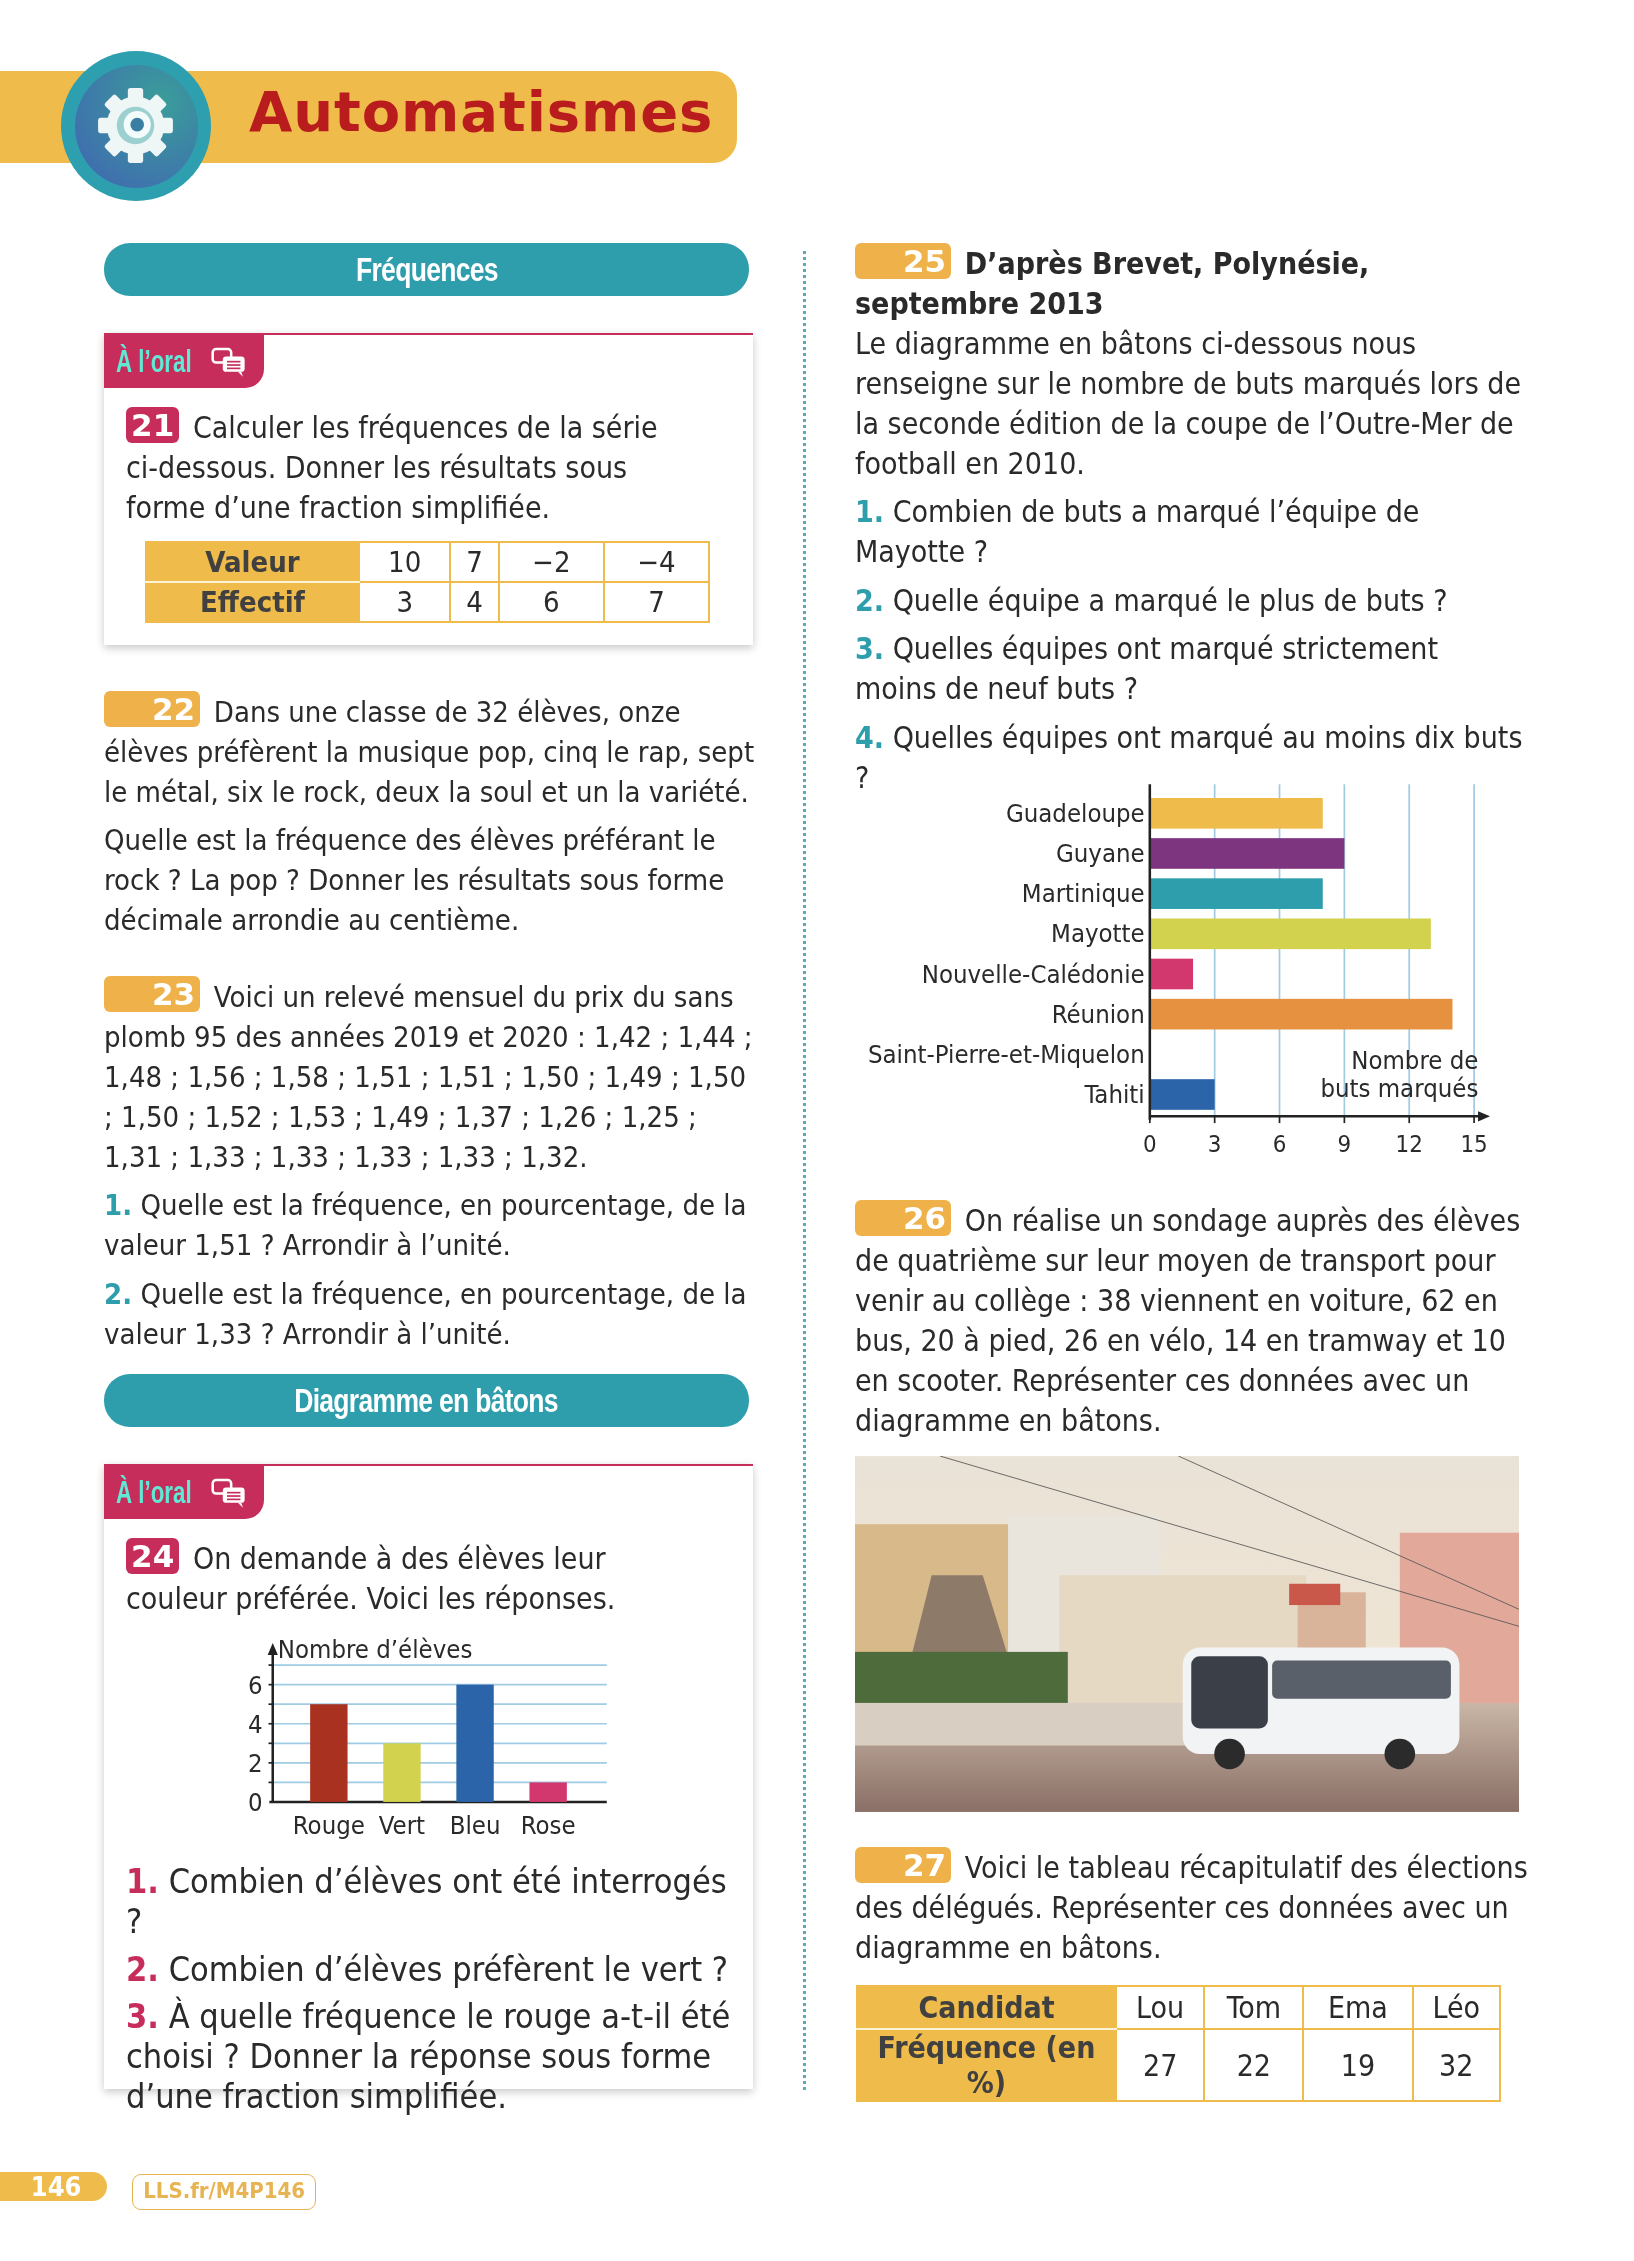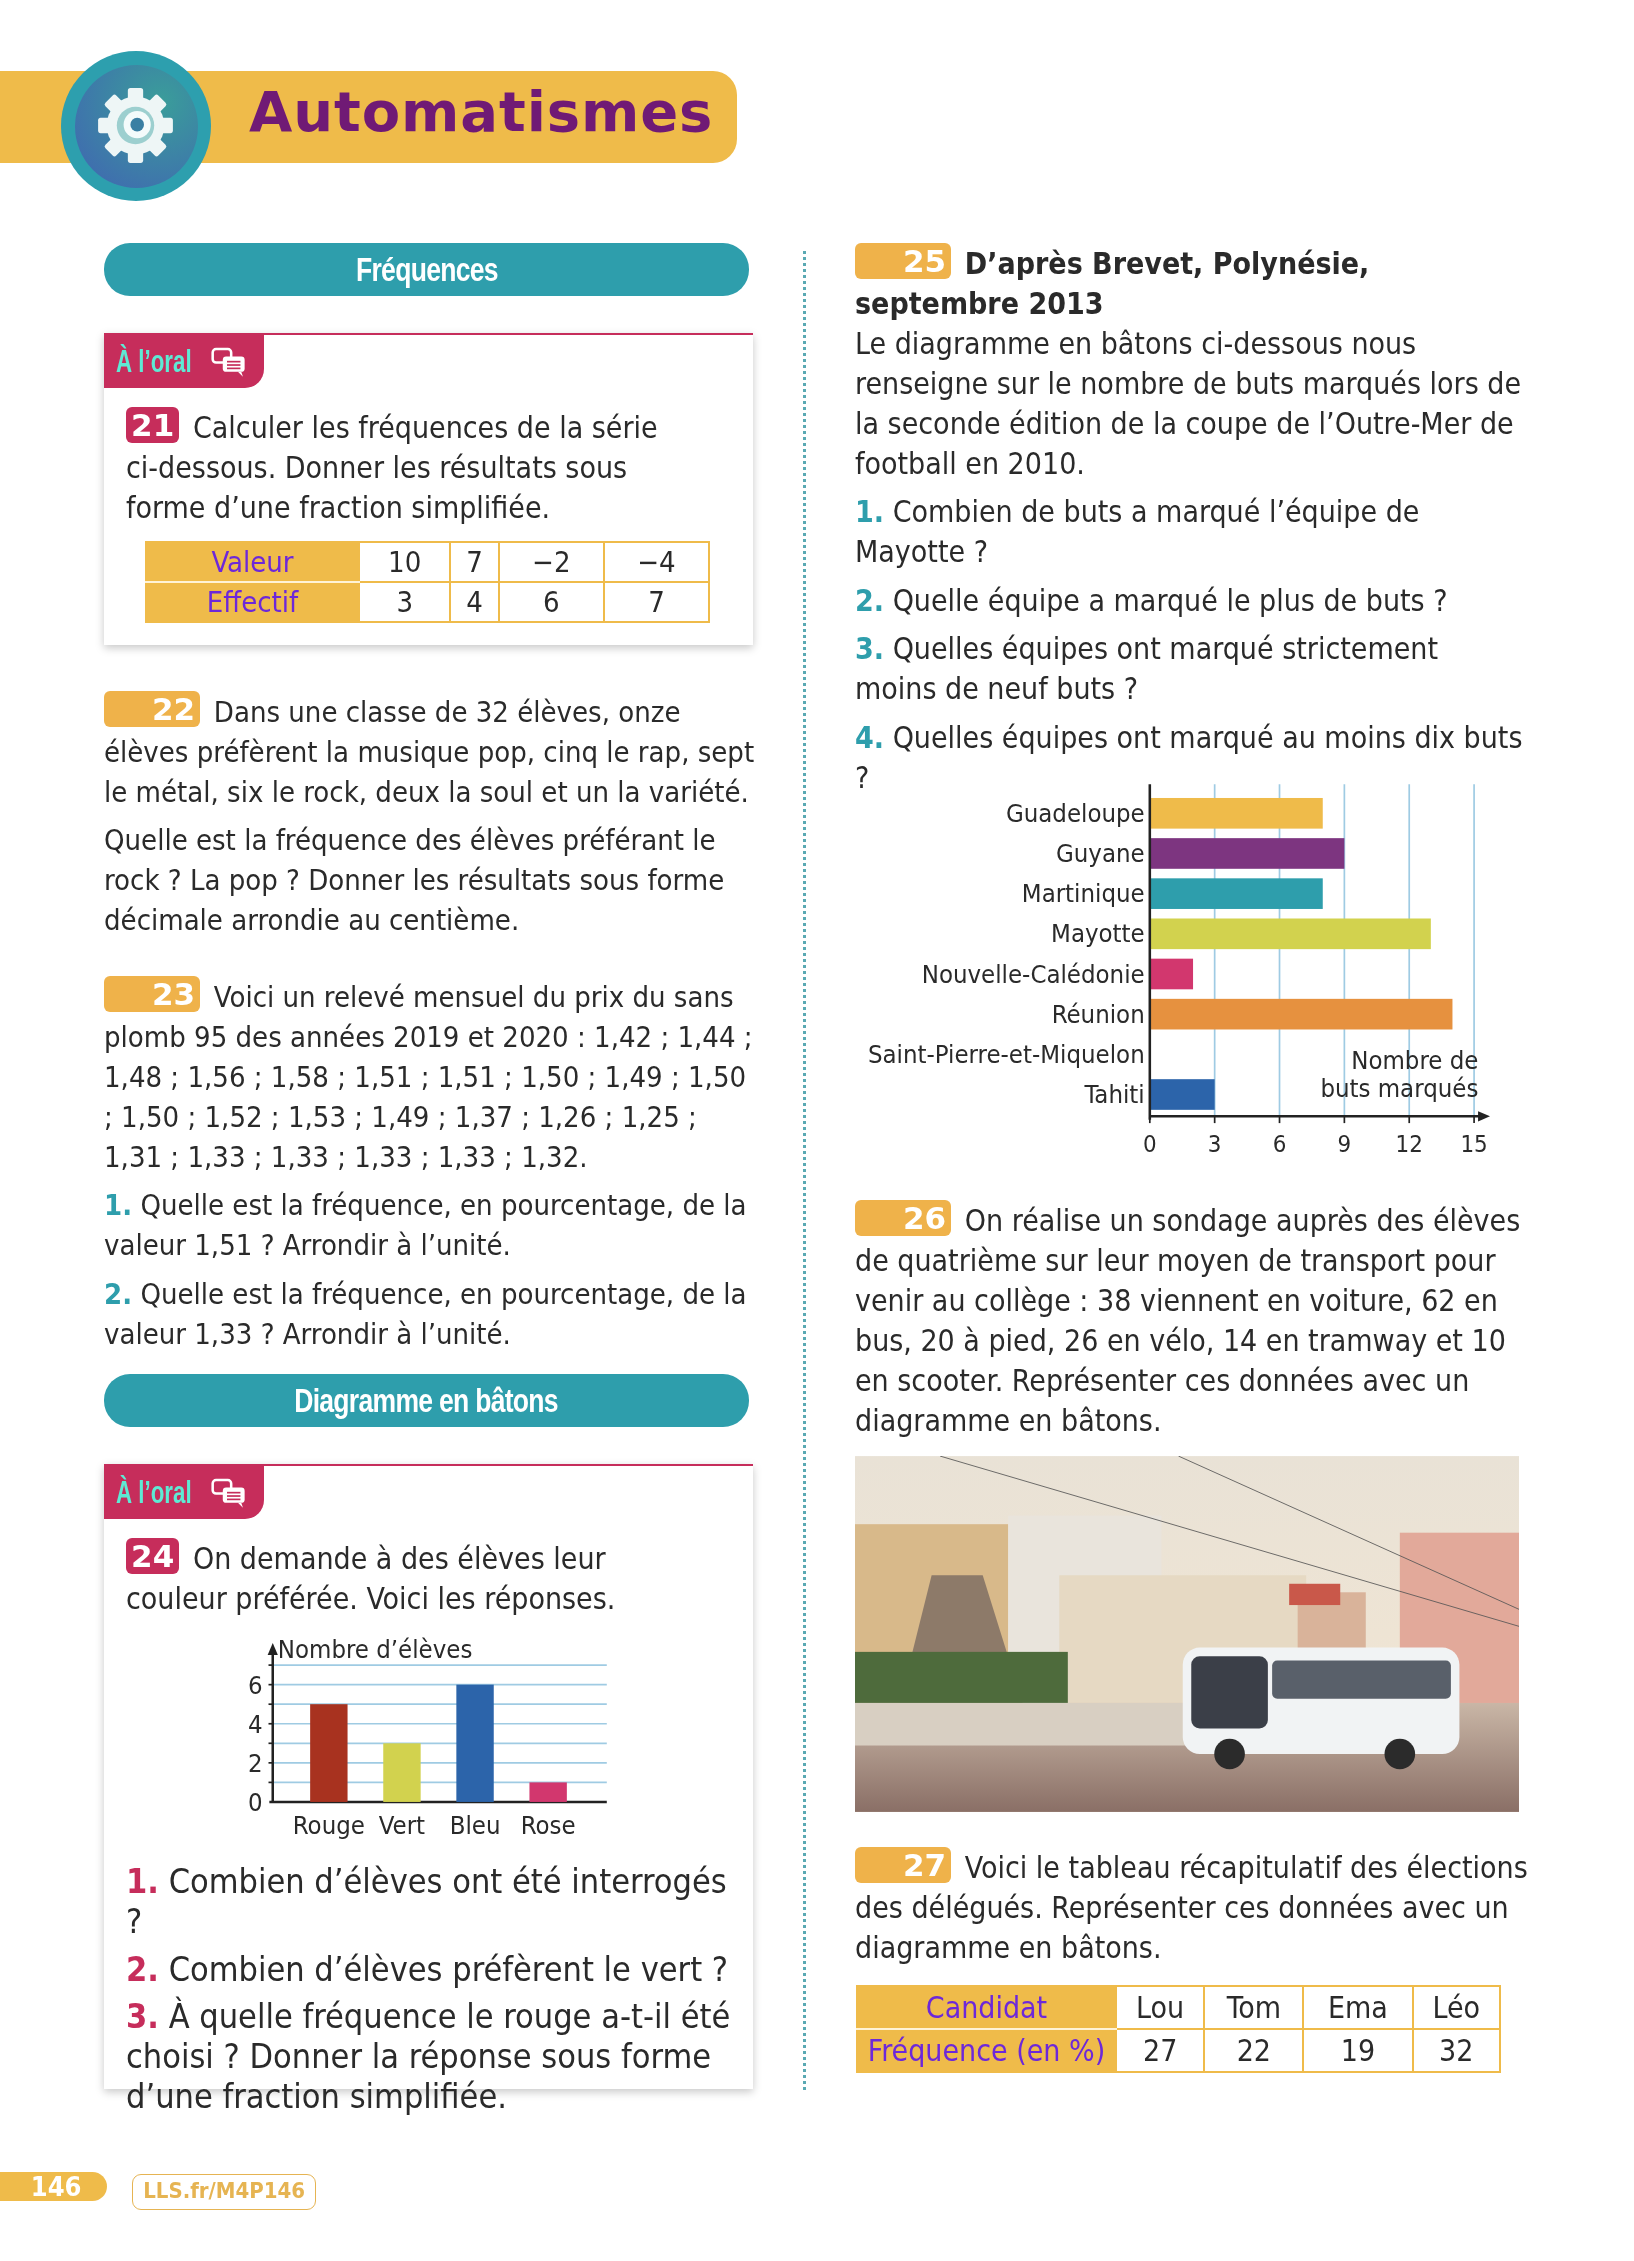--- a/index.html
+++ b/index.html
@@ -2,21 +2,21 @@
 <html style="font-size:13.6px"><head>
 <meta charset="utf-8">
 <style>
   * { box-sizing: border-box; margin: 0; padding: 0; }
   html, body { width: 1635px; height: 2261px; background: #ffffff; }
   body { position: relative; font-family: "DejaVu Sans Condensed", "DejaVu Sans", "Liberation Sans", sans-serif; color: #2a2a2a; overflow: hidden; }
   .abs { position: absolute; }
 
   
   .hdr-bar { left: 0; top: 71px; width: 737px; height: 92px; background: #efbb4a; border-radius: 0 24px 24px 0; }
-  .hdr-title { left: 249px; top: 79px; font-family: "DejaVu Sans", sans-serif; font-weight: bold; font-size: 56px; color: #701a75; letter-spacing: 0.9px; }
+  .hdr-title { left: 249px; top: 79px; font-family: "DejaVu Sans", sans-serif; font-weight: bold; font-size: 56px; color: #b91c1c; letter-spacing: 0.9px; }
   .gear-wrap { left: 61px; top: 51px; width: 150px; height: 150px; border-radius: 50%; background: #2d9fae; }
   .gear-inner { left: 13.6px; top: 13.6px; width: 123px; height: 123px; border-radius: 50%; background: radial-gradient(circle at 70% 30%, #3a9d9a, #3f6fae 80%); }
 
   
   .pill { left: 104px; width: 645px; height: 53px; border-radius: 26px; background: #2e9eac; color: #fff; font-family: "Liberation Sans Narrow", "Liberation Sans", sans-serif; font-weight: bold; font-size: 34px; text-align: center; line-height: 53px; letter-spacing: -0.9px; transform-origin: center; }
   .pill span { display: inline-block; transform: scaleX(0.78); }
 
   
   .card { left: 104px; width: 649px; background: #fff; box-shadow: 0 3.4px 8.5px rgba(0,0,0,0.22); border-top: 2.6px solid #c62d5b; }
   .oral-tab { position: absolute; left: 0; top: 0; width: 160px; height: 53px; background: #c62d5b; border-radius: 0 0 19px 0; color: #5eead4; font-family: "Liberation Sans Narrow", "Liberation Sans", sans-serif; font-weight: bold; font-size: 31px; line-height: 53px; padding-left: 12px; }
@@ -26,21 +26,21 @@
   .txt { font-size: 30px; line-height: 40px; color: #2a2a2a; }
   .cond { font-family: "Liberation Sans Narrow", "DejaVu Sans Condensed", "Liberation Sans", sans-serif; }
   .badge { display: inline-block; min-width: 53px; height: 36px; line-height: 36px; border-radius: 6px; color: #fff; font-weight: bold; font-size: 31px; text-align: center; margin-right: 13.6px; vertical-align: 1.7px; padding: 0 5.1px; font-family: "DejaVu Sans", sans-serif; }
   .badge.pink { background: #c62d5b; }
   .badge.gold { background: #efb24a; padding-left: 48px; }
   .num-teal { color: #2e9eac; font-weight: bold; }
   .num-pink { color: #c62d5b; font-weight: bold; }
 
   table.dt { border-collapse: collapse; font-size: 29px; }
   table.dt td { border: 2.6px solid #efbb4a; text-align: center; height: 40px; color: #2a2a2a; }
-  table.dt td.hd { background: #efbb4a; color: #6d28d9; font-weight: normal; }
+  table.dt td.hd { background: #efbb4a; color: #404040; font-weight: bold; }
   table.dt tr.first td.hd { border-bottom: 2.6px solid #fff3d6; }
 
   .divider { left: 803px; top: 251px; width: 0; height: 1839px; border-left: 3.4px dotted #5aa9b3; }
 
   .photo { left: 855px; top: 1456px; width: 664px; height: 356px; overflow: hidden; }
 
   .pageno { left: 0; top: 2172px; width: 107px; height: 29px; background: #efbb4a; border-radius: 0 14.5px 14.5px 0; color: #fff; font-weight: bold; font-size: 27px; line-height: 29px; text-align: right; padding-right: 25.5px; }
   .lls { left: 132px; top: 2174px; height: 36px; border: 1.7px solid #e6b452; border-radius: 9px; padding: 0 10.2px; color: #e6b452; font-weight: bold; font-size: 22px; line-height: 31px; }
 </style>
 </head>

